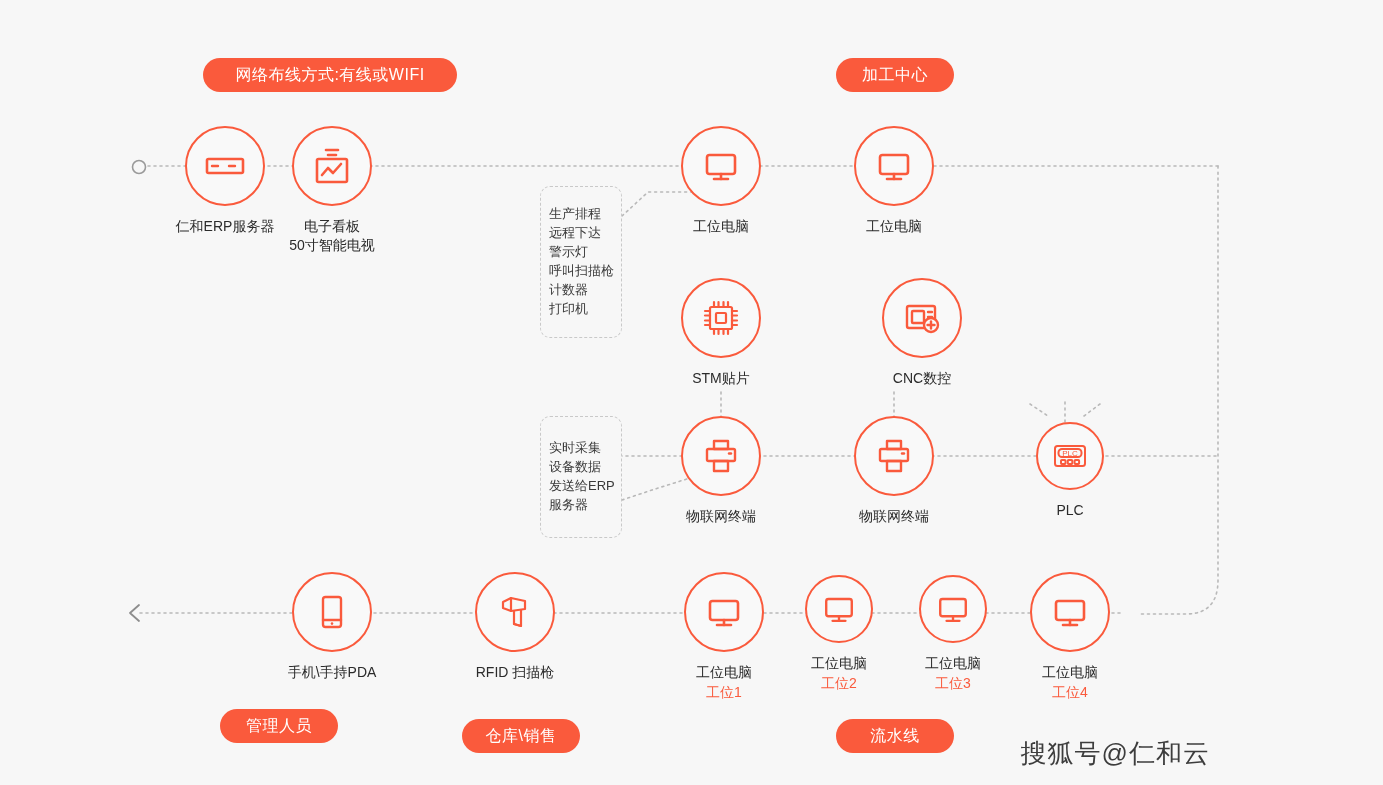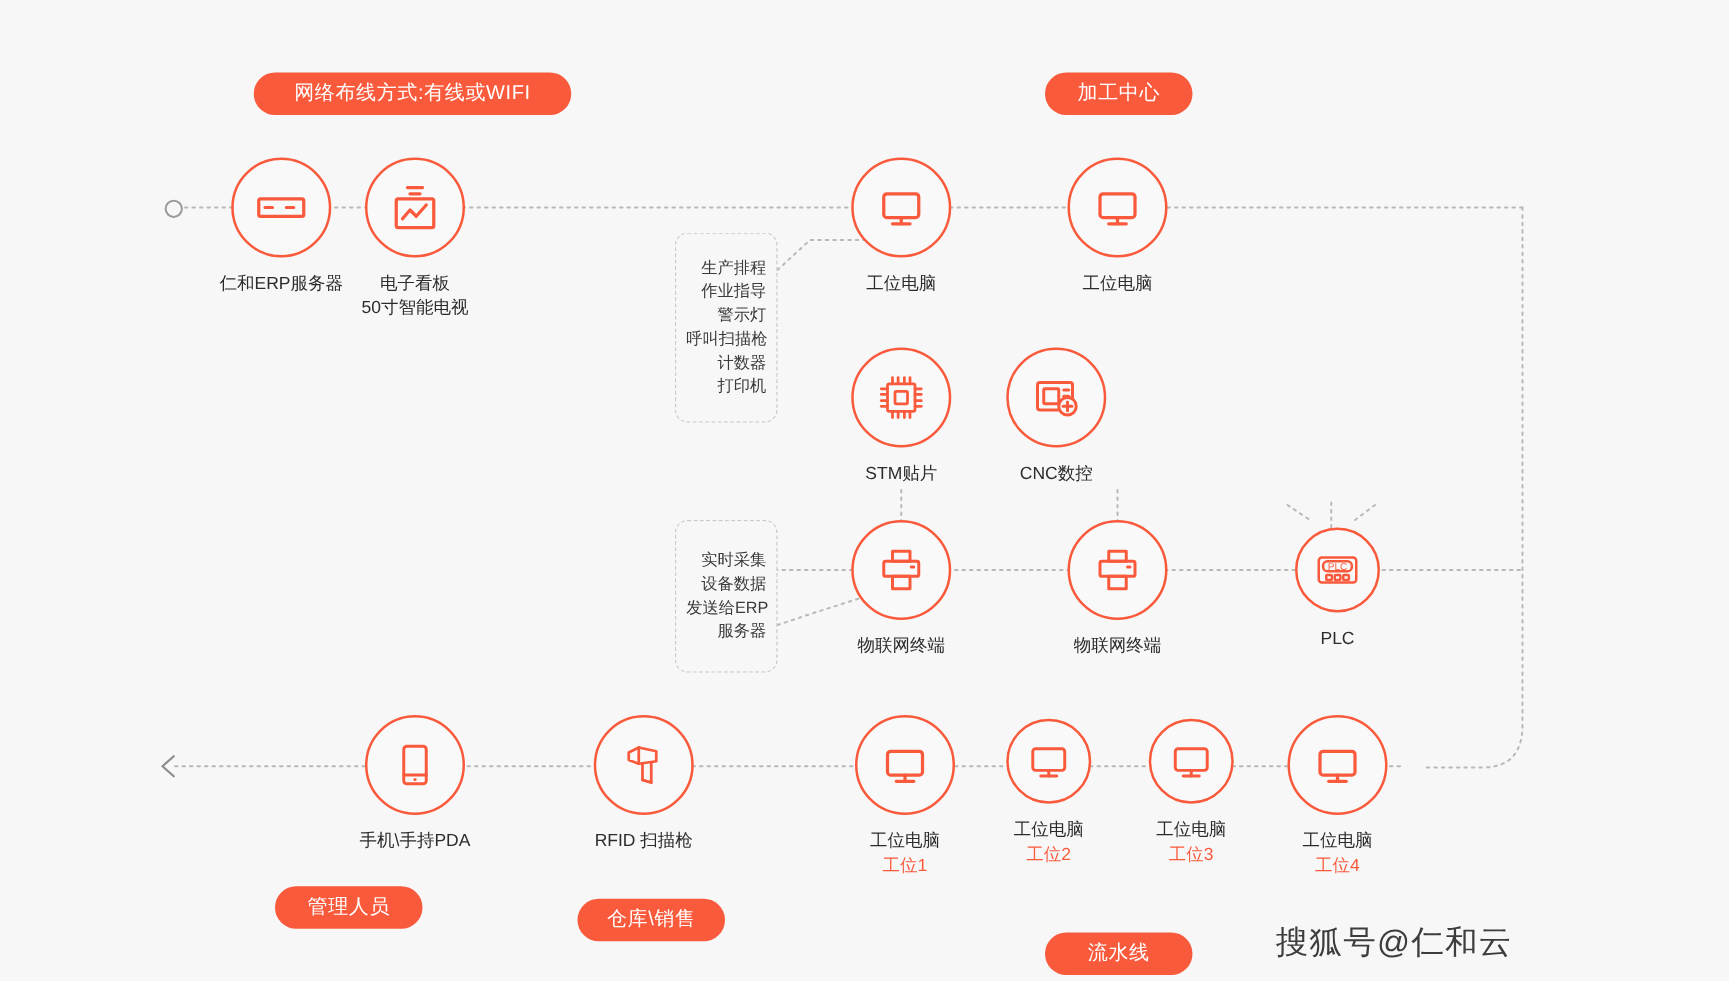--- a/index.html
+++ b/index.html
@@ -72,21 +72,21 @@
 
   
   .note {
     position: absolute;
     border: 1px dashed #c9c9c9;
     border-radius: 10px;
     background: #f7f7f7;
     color: #3a3a3a;
     font-size: 13px;
     line-height: 1.45;
-    text-align: right;
+    text-align: left;
     padding: 12px 8px;
     display: flex;
     flex-direction: column;
     justify-content: center;
   }
   .note span { white-space: nowrap; display: block; }
 
   
   .watermark {
     position: absolute;
@@ -139,25 +139,25 @@
   </svg>
 
   <div class="pill" style="left:203px;top:58px;width:254px">网络布线方式:有线或WIFI</div>
 
   <div class="pill" style="left:836px;top:58px;width:118px">加工中心</div>
 
   <div class="pill" style="left:220px;top:709px;width:118px">管理人员</div>
 
   <div class="pill" style="left:462px;top:719px;width:118px">仓库\销售</div>
 
-  <div class="pill" style="left:836px;top:746px;width:118px">流水线</div>
+  <div class="pill" style="left:836px;top:719px;width:118px">流水线</div>
 
   <div class="note" style="left:540px;top:186px;width:82px;height:152px">
     <span>生产排程</span>
-    <span>作业指导</span>
+    <span>远程下达</span>
     <span>警示灯</span>
     <span>呼叫扫描枪</span>
     <span>计数器</span>
     <span>打印机</span>
   </div>
 
   <div class="note" style="left:540px;top:416px;width:82px;height:122px">
     <span>实时采集</span>
     <span>设备数据</span>
     <span>发送给ERP</span>
@@ -231,21 +231,21 @@
           <line x1="8" y1="31" x2="13" y2="31"></line>
         <line x1="35" y1="17" x2="40" y2="17"></line>
           <line x1="35" y1="21.5" x2="40" y2="21.5"></line>
         <line x1="35" y1="26.5" x2="40" y2="26.5"></line>
           <line x1="35" y1="31" x2="40" y2="31"></line>
       </svg>
     </div>
     <div class="cap">STM贴片</div>
   </div>
 
-  <div class="node" style="left:785px;top:278px">
+  <div class="node" style="left:862px;top:278px">
     <div class="circle">
       <svg width="48" height="48" viewBox="0 0 48 48" fill="none" stroke="#fa5a3c" stroke-width="2.4" stroke-linecap="round" stroke-linejoin="round">
         <rect x="9" y="12" width="28" height="22" rx="2"></rect>
         <rect x="14" y="17" width="12" height="12" rx="1"></rect>
         <line x1="30" y1="18" x2="34" y2="18"></line>
         <line x1="30" y1="23" x2="34" y2="23"></line>
         <circle cx="33" cy="31" r="7" fill="#f9f9f9"></circle>
         <line x1="33" y1="27.5" x2="33" y2="34.5"></line>
         <line x1="29.5" y1="31" x2="36.5" y2="31"></line>
       </svg>

